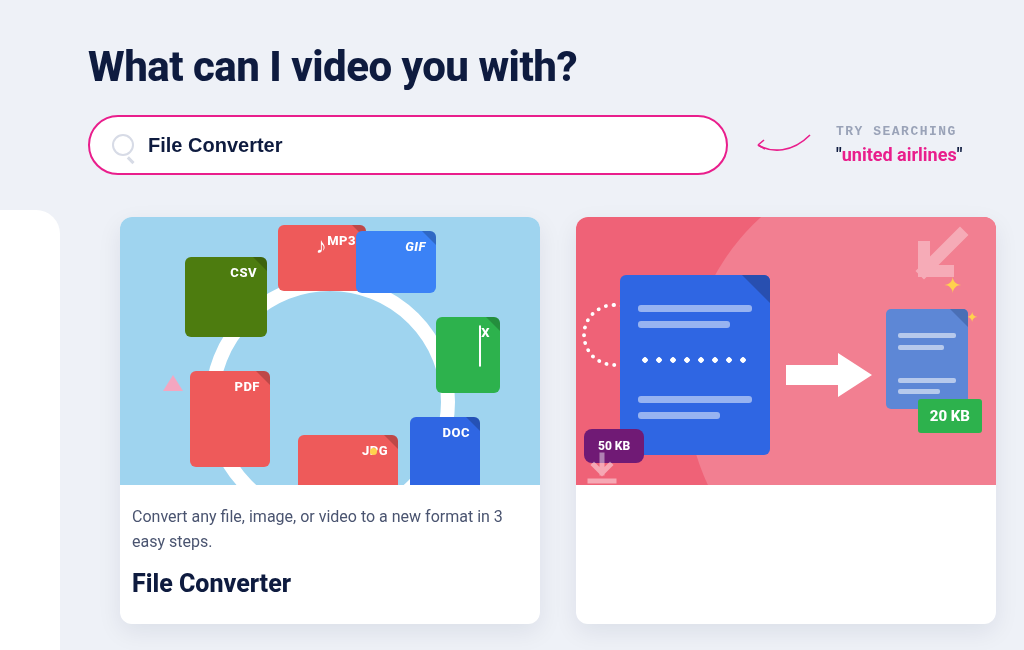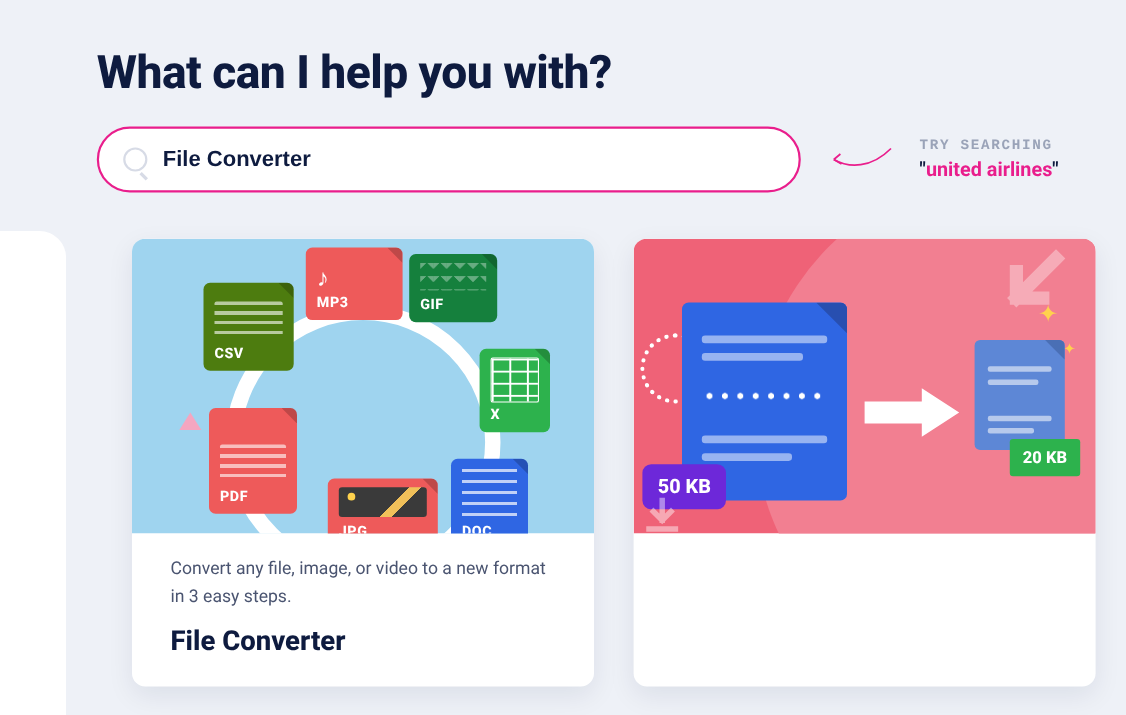--- a/index.html
+++ b/index.html
@@ -88,21 +88,21 @@
       border-radius: 12px;
       overflow: hidden;
       box-shadow: 0 8px 24px rgba(14,27,63,0.08);
       cursor: pointer;
     }
     .card-img {
       height: 268px;
       position: relative;
       overflow: hidden;
     }
-    .card-body { padding: 20px 35px 26px; }
+    .card-body { padding: 20px 12px 26px; }
     .card-desc {
       font-size: 16px;
       color: #4a5470;
       line-height: 1.55;
       margin-bottom: 14px;
     }
     .card-title {
       font-size: 25px;
       font-weight: 800;
       color: #0e1b3f;
@@ -128,35 +128,35 @@
 
     .file-tile {
       position: absolute;
       border-radius: 6px;
       padding: 8px 10px;
       font-weight: 800;
       color: #fff;
       font-size: 13px;
       letter-spacing: 0.5px;
       display: flex;
-      flex-direction: column;
+      flex-direction: row;
       justify-content: flex-end;
     }
     .file-tile::before {
       content: '';
       position: absolute;
       top: 0; right: 0;
       border-style: solid;
       border-width: 0 14px 14px 0;
       border-color: transparent rgba(0,0,0,0.2) transparent transparent;
       border-top-right-radius: 6px;
     }
     .ft-csv  { background: #4d7c0f; width: 82px; height: 80px; left: 65px; top: 40px; }
     .ft-mp3  { background: #ee5a5a; width: 88px; height: 66px; left: 158px; top: 8px; }
-    .ft-gif  { background: #15803d; width: 80px; height: 62px; left: 252px; top: 14px; }
+    .ft-gif  { background: #3b82f6; width: 80px; height: 62px; left: 236px; top: 14px; font-style: italic; }
     .ft-xls  { background: #2db24d; width: 64px; height: 76px; left: 316px; top: 100px; }
     .ft-doc  { background: #2f66e3; width: 70px; height: 82px; left: 290px; top: 200px; }
     .ft-jpg  { background: #ee5a5a; width: 100px; height: 64px; left: 178px; top: 218px; }
     .ft-pdf  { background: #ee5a5a; width: 80px; height: 96px; left: 70px; top: 154px; }
     .file-lbl { display: block; }
     .ft-csv .lines, .ft-pdf .lines {
       height: 34px; margin-bottom: 6px;
       background: repeating-linear-gradient(to bottom, rgba(255,255,255,0.6) 0 3px, transparent 3px 9px);
       border-radius: 2px;
     }
@@ -208,21 +208,21 @@
     .doc-big .ln.l1{top:30px;} .doc-big .ln.l2{top:46px; right:40px;}
     .doc-big .ln.l3{bottom:52px;} .doc-big .ln.l4{bottom:36px; right:50px;}
     .doc-big .dots{position:absolute;left:18px;right:18px;top:82px;height:6px;
       background: radial-gradient(circle, #fff 2.5px, transparent 3px) 0 0/14px 6px;}
     .dotted-ring {
       position:absolute; width:64px; height:64px; border:4px dotted #fff; border-radius:50%;
       left: 6px; top: 86px;
     }
     .badge-50 {
       position:absolute; left: 8px; bottom: 22px;
-      background:#6d28d9; color:#fff; font-weight:800; font-size:18px;
+      background:#701a75; color:#fff; font-weight:800; font-size:12px;
       padding: 10px 14px; border-radius:8px;
     }
     .fp-arrow-right {
       position:absolute; left: 206px; top: 130px;
     }
     .doc-small {
       position:absolute; right: 28px; top: 92px;
       width: 82px; height: 100px; background:#5d87d6; border-radius:5px;
     }
     .doc-small::before {
@@ -244,21 +244,21 @@
       position:absolute; left:0; top:210px; width:60px; height:500px;
       background:#fff; border-top-right-radius: 24px;
     }
   </style>
 </head>
 <body>
 
 <div class="bg-panel"></div>
 
 <div class="page">
-  <h1 class="page-title">What can I help you with?</h1>
+  <h1 class="page-title">What can I video you with?</h1>
 
   <div class="search-row">
     <div class="search-box">
       <span class="search-icon"></span>
       <input class="search-input" type="text" value="File Converter" style="">
     </div>
 
     <div class="hint-arrow">
       <svg viewBox="0 0 60 28" fill="none">
         <path d="M58 4 C 40 22, 20 22, 6 14" stroke="#e91e8c" stroke-width="1.6" fill="none"></path>

